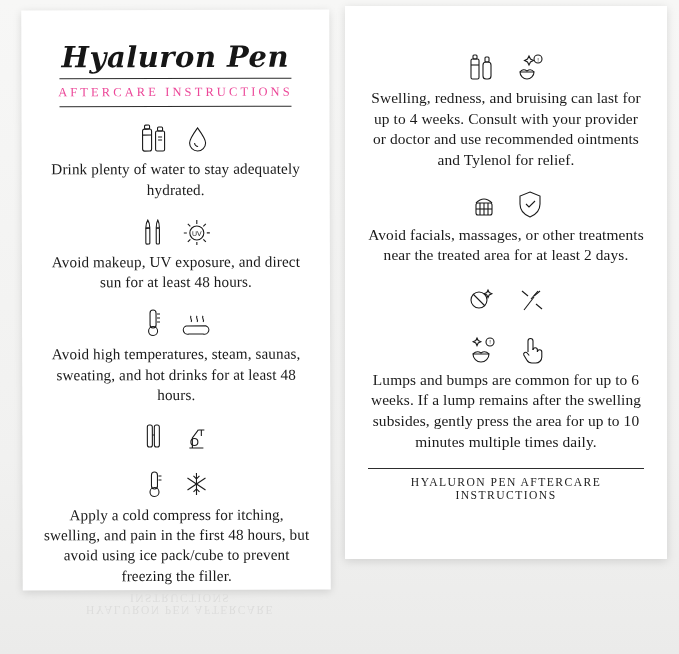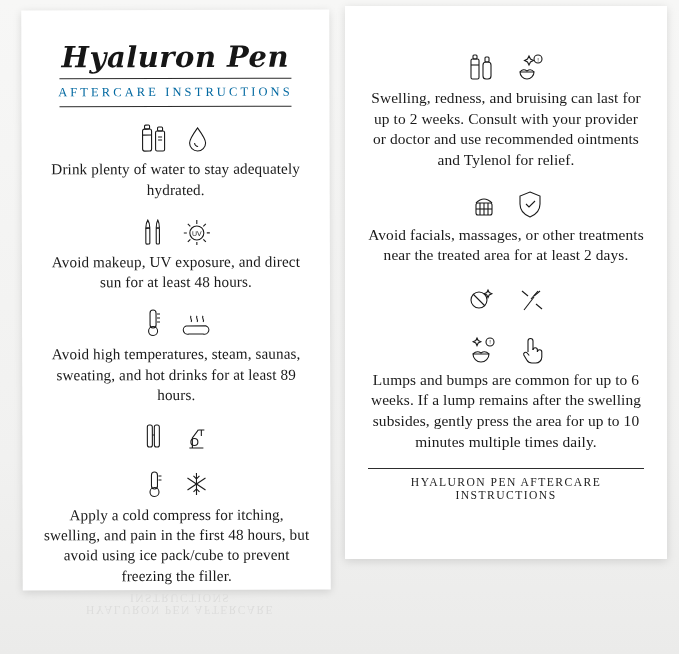--- a/index.html
+++ b/index.html
@@ -70,21 +70,21 @@
   .rule {
     width: 232px;
     height: 1px;
     background: #2a2a2a;
     margin: 4px auto 6px auto;
   }
   .brand-sub {
     text-align: center;
     font-size: 12.5px;
     letter-spacing: 3.1px;
-    color: #0369a1;
+    color: #ec4899;
     margin-bottom: 4px;
   }
   .rule2 {
     width: 232px;
     height: 1px;
     background: #2a2a2a;
     margin: 6px auto 0 auto;
   }
 
   
@@ -232,21 +232,21 @@
           <svg width="32" height="34" viewBox="0 0 32 34">
             <g fill="none" stroke="#1a1a1a" stroke-width="1.1">
               <path d="M6 20 h20 a3 3 0 0 1 -3 8 H9 a3 3 0 0 1 -3 -8 z"></path>
               <path d="M11 16 c2-2 -2-4 0-6"></path>
               <path d="M17 16 c2-2 -2-4 0-6"></path>
               <path d="M23 16 c2-2 -2-4 0-6"></path>
             </g>
           </svg>
         </span>
       </div>
-      <p>Avoid high temperatures, steam, saunas, sweating, and hot drinks for at least 89 hours.</p>
+      <p>Avoid high temperatures, steam, saunas, sweating, and hot drinks for at least 48 hours.</p>
     </div>
 
     <div class="section">
       <div class="icons">
         <span>
           <svg width="26" height="34" viewBox="0 0 26 34">
             <g fill="none" stroke="#1a1a1a" stroke-width="1.1">
               <rect x="7" y="6" width="5" height="22" rx="2"></rect>
               <rect x="14" y="6" width="5" height="22" rx="2"></rect>
               <line x1="12" y1="16" x2="14" y2="16"></line>
@@ -316,21 +316,21 @@
             <g fill="none" stroke="#1a1a1a" stroke-width="1.1">
               <path d="M8 22 h14 a7 7 0 0 1 -7 7 a7 7 0 0 1 -7 -7 z"></path>
               <path d="M8 22 q3 -4 7 -1 q4 -3 7 1"></path>
               <circle cx="26" cy="9" r="4"></circle>
               <text x="26" y="11.5" font-size="6" text-anchor="middle" fill="#1a1a1a" stroke="none" font-family="Liberation Sans, sans-serif">!</text>
               <path d="M17 6 l1.5 3 l3 1.5 l-3 1.5 l-1.5 3 l-1.5 -3 l-3 -1.5 l3 -1.5 z"></path>
             </g>
           </svg>
         </span>
       </div>
-      <p>Swelling, redness, and bruising can last for up to 2 weeks. Consult with your provider or doctor and use recommended ointments and Tylenol for relief.</p>
+      <p>Swelling, redness, and bruising can last for up to 4 weeks. Consult with your provider or doctor and use recommended ointments and Tylenol for relief.</p>
     </div>
 
     <div class="section">
       <div class="icons">
         <span>
           <svg width="32" height="34" viewBox="0 0 32 34">
             <g fill="none" stroke="#1a1a1a" stroke-width="1.1">
               <path d="M8 16 q8 -8 16 0"></path>
               <rect x="8" y="16" width="16" height="12" rx="2"></rect>
               <line x1="12" y1="16" x2="12" y2="28"></line>

